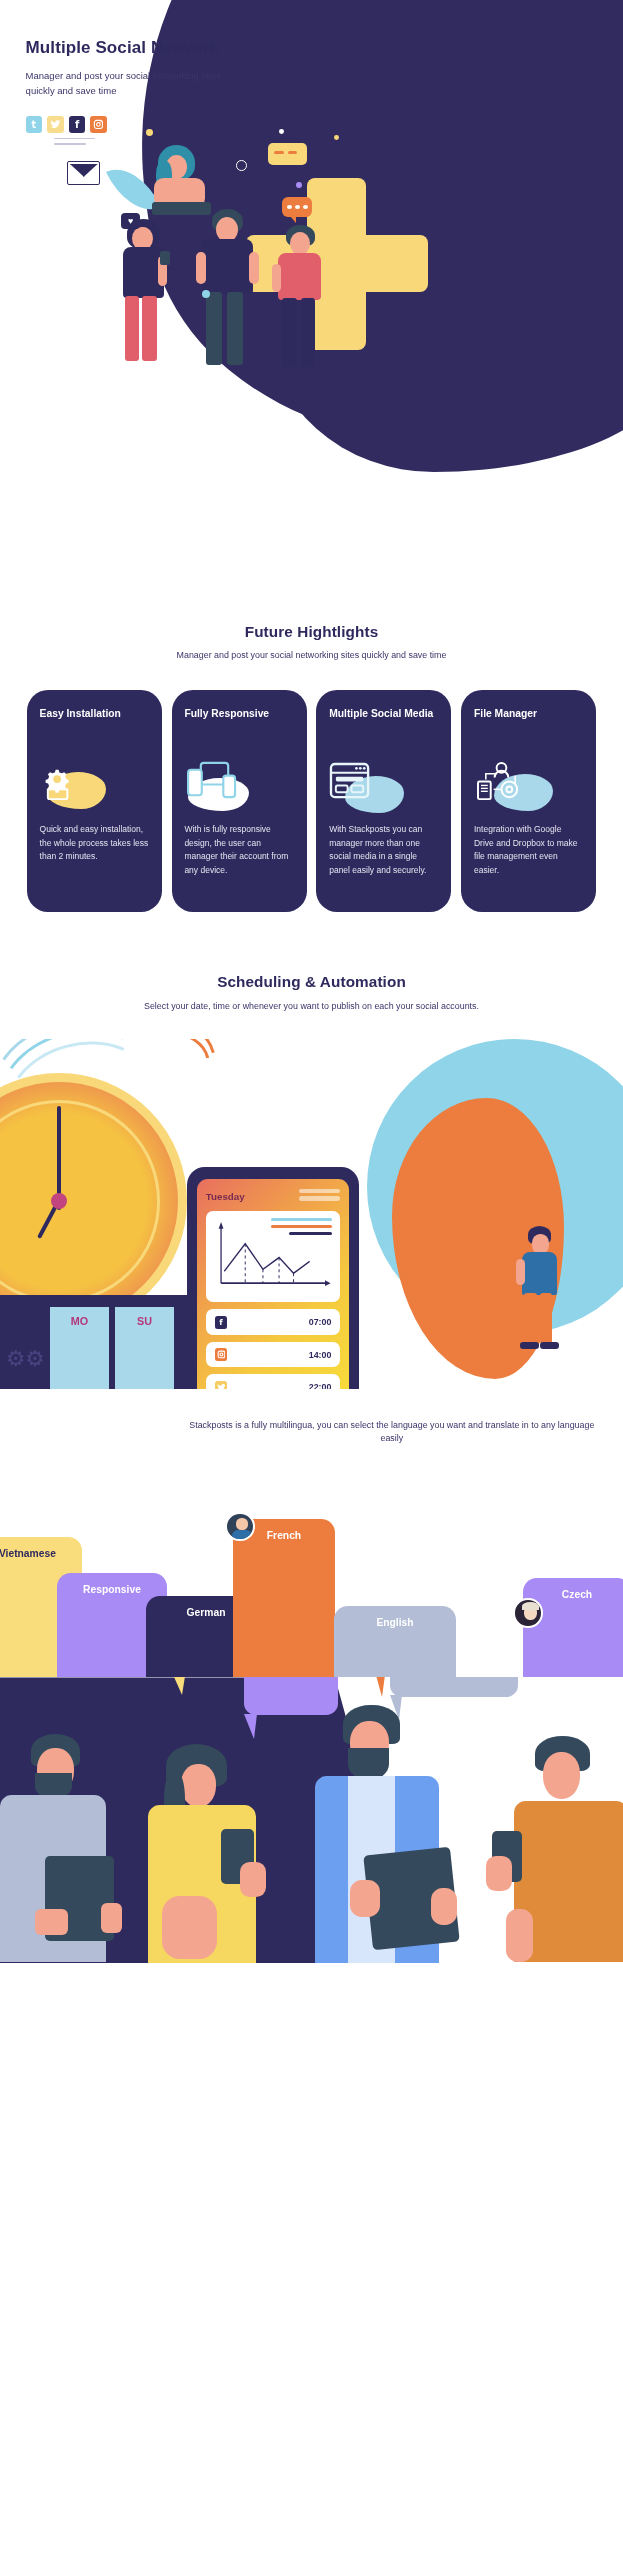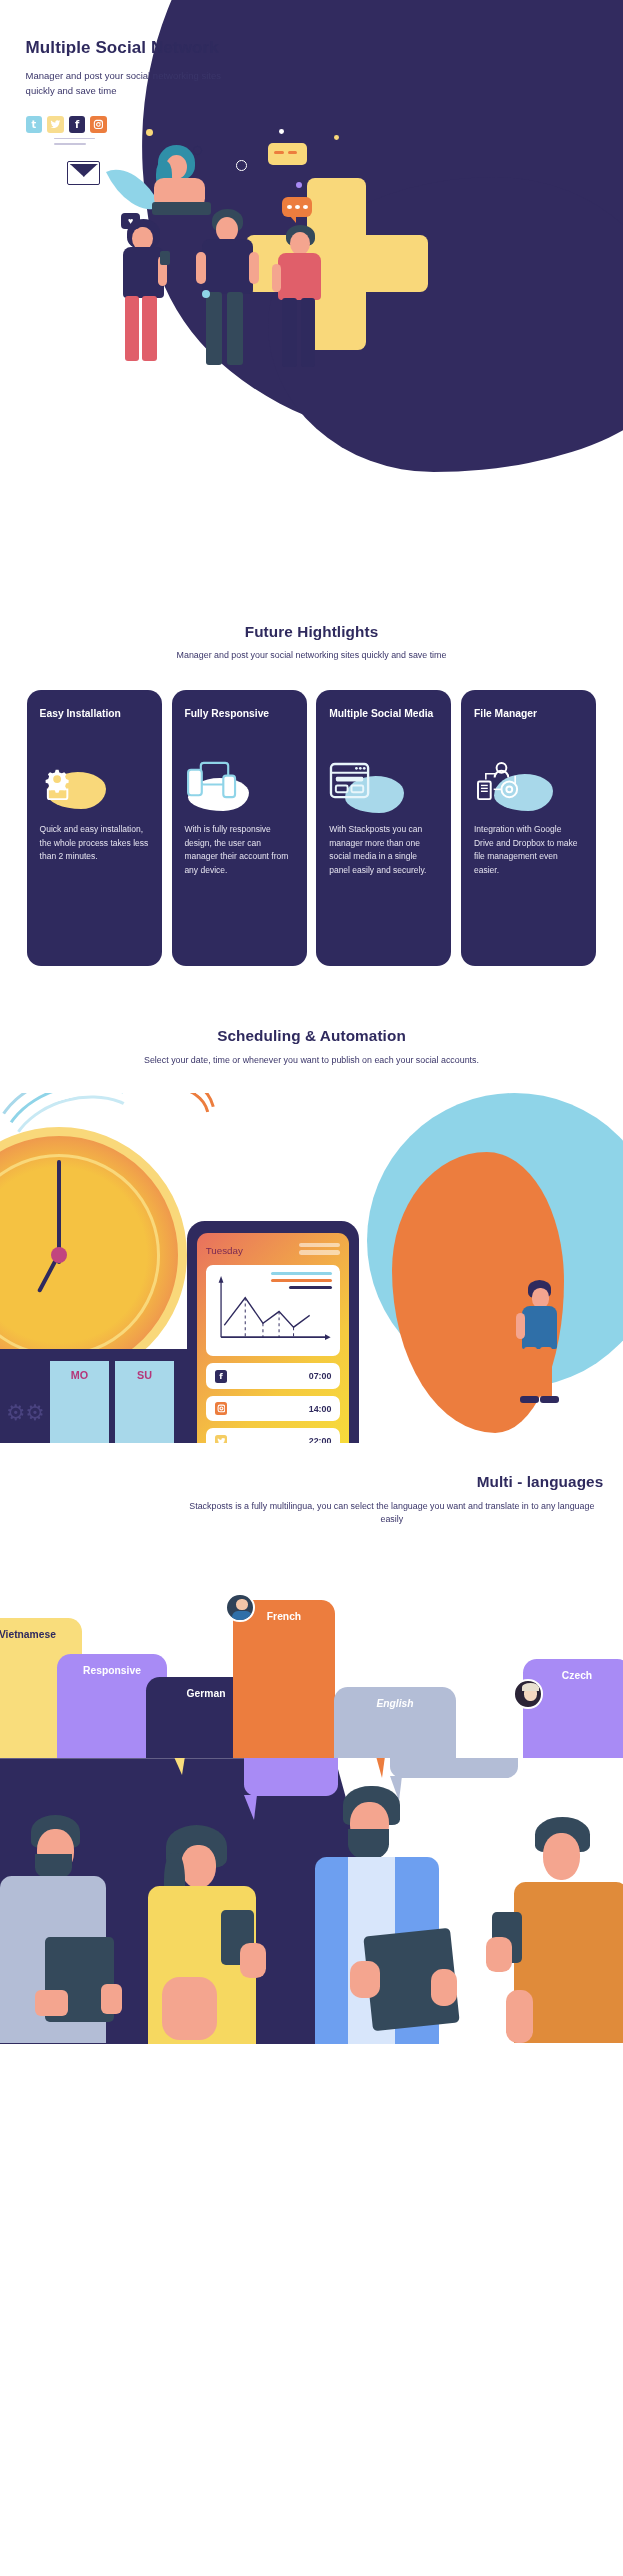--- a/index.html
+++ b/index.html
@@ -145,22 +145,22 @@
   }
   .sec-sub {
     margin-top: 8.9px; font-size: 8.9px; line-height: 1.5; color: #3a3569;
   }
   .features {
     margin-top: 27.6px;
     display: flex; gap: 9.8px; padding: 0 15.8px;
     justify-content: center;
   }
   .fcard {
-    width: 135px; height: 276px;
-    background: #2f2a5e; border-radius: 14px;
+    width: 135px; height: 222px;
+    background: #2f2a5e; border-radius: 21px;
     padding: 16.7px 12.8px 13.8px 12.8px;
     display: flex; flex-direction: column;
   }
   .fcard-title {
     color: #ffffff; font-size: 10.3px; font-weight: bold; line-height: 1.4;
     min-height: 45px;
   }
   .fcard-icon { height: 67px; display: flex; align-items: center; }
   .blob-icon { position: relative; width: 71px; height: 51px; }
   .blob-shape {
@@ -220,21 +220,21 @@
     padding: 11.8px 9.8px;
     z-index: 9;
   }
   .phone-screen {
     width: 100%; height: 100%;
     background: linear-gradient(135deg,#e8705e 0%, #f0a04b 32%, #f5c93f 62%, #f7e03a 100%);
     border-radius: 10.8px;
     padding: 9.8px 8.9px;
   }
   .ph-header { display: flex; align-items: center; justify-content: space-between; }
-  .ph-day { color: #7b2a52; font-weight: normal; font-size: 9.8px; }
+  .ph-day { color: #7b2a52; font-weight: bold; font-size: 9.8px; }
   .ph-bars div { height: 4.4px; background: rgba(255,255,255,.55); border-radius: 3px; width: 41px; margin-bottom: 3px;}
   .ph-chart {
     margin-top: 7.9px; background: #ffffff; border-radius: 6.9px; height: 91px;
     padding: 6.9px; position: relative;
   }
   .legend-lines { position: absolute; right: 7.9px; top: 6.9px; }
   .legend-lines div { height: 3px; border-radius: 2px; margin-bottom: 3.9px; }
   .ph-row {
     margin-top: 6.9px; background: #ffffff; border-radius: 6.9px;
     height: 25.6px; display: flex; align-items: center; justify-content: space-between;
@@ -560,21 +560,20 @@
         <div style="position:absolute;left:13.8px;top:67px;width:12.8px;height:51px;background:#ec7d3e;border-radius:3px"></div>
         <div style="position:absolute;left:29.5px;top:67px;width:12.8px;height:51px;background:#ec7d3e;border-radius:3px"></div>
         <div style="position:absolute;left:9.8px;top:116px;width:19.7px;height:6.9px;background:#2f2a5e;border-radius:3px"></div>
         <div style="position:absolute;left:29.5px;top:116px;width:19.7px;height:6.9px;background:#2f2a5e;border-radius:3px"></div>
       </div>
     </div>
   </div>
 
   <div style="margin-top:29.5px">
     <div class="lang-head">
-      <div class="sec-title">Multi - languages</div>
       <div class="sec-sub" style="max-width:423px;margin-left:auto;text-align:center">Stackposts is a fully multilingua, you can select the language you want and translate in to any language easily</div>
     </div>
 
     <div class="bubbles" style="margin-top:35px">
 
       <div class="bubble" style="left:-27.6px;top:57px;width:110px;height:148px;background:#f9dd7c;color:#2f2a5e;">
         <span>Vietnamese</span>
       </div>
       <div class="avatar-c" style="left:59px;top:93px;background:linear-gradient(160deg,#e8c8c0,#f0d8cc);border:2px solid #fff">
         <div style="position:absolute;left:7.9px;top:4.9px;width:13.8px;height:21.7px;background:#c98b55;border-radius:50% 50% 40% 40%"></div>
@@ -590,21 +589,21 @@
       </div>
 
       <div class="bubble" style="left:233px;top:39px;width:102px;height:177px;background:#ec7d3e;color:#ffffff;">
         <span>French</span>
       </div>
       <div class="avatar-c" style="left:225px;top:31.5px;background:#2f4258;border:2px solid #fff;z-index:3">
         <div style="position:absolute;left:8.9px;top:3.9px;width:11.8px;height:11.8px;background:#f4c6a8;border-radius:45%"></div>
         <div style="position:absolute;left:4.9px;top:15.8px;width:19.7px;height:13.8px;background:#2f6fa8;border-radius:5.9px 5.9px 0 0"></div>
       </div>
 
-      <div class="bubble" style="left:334px;top:126px;width:122px;height:118px;background:#b3bdd6;color:#ffffff;font-style:italic;">
+      <div class="bubble" style="left:334px;top:126px;width:122px;height:118px;background:#b3bdd6;color:#ffffff;">
         <span>English</span>
       </div>
 
       <div class="bubble" style="left:523px;top:98px;width:108px;height:134px;background:#a88bf5;color:#ffffff;">
         <span>Czech</span>
       </div>
       <div class="avatar-c" style="left:513px;top:118px;background:#2b2436;border:2px solid #fff;z-index:3">
         <div style="position:absolute;left:8.9px;top:4.9px;width:12.8px;height:14.8px;background:#f4d8c0;border-radius:45%"></div>
         <div style="position:absolute;left:6.9px;top:2px;width:16.7px;height:7.9px;background:#e8e0d0;border-radius:50% 50% 0 0"></div>
       </div>

